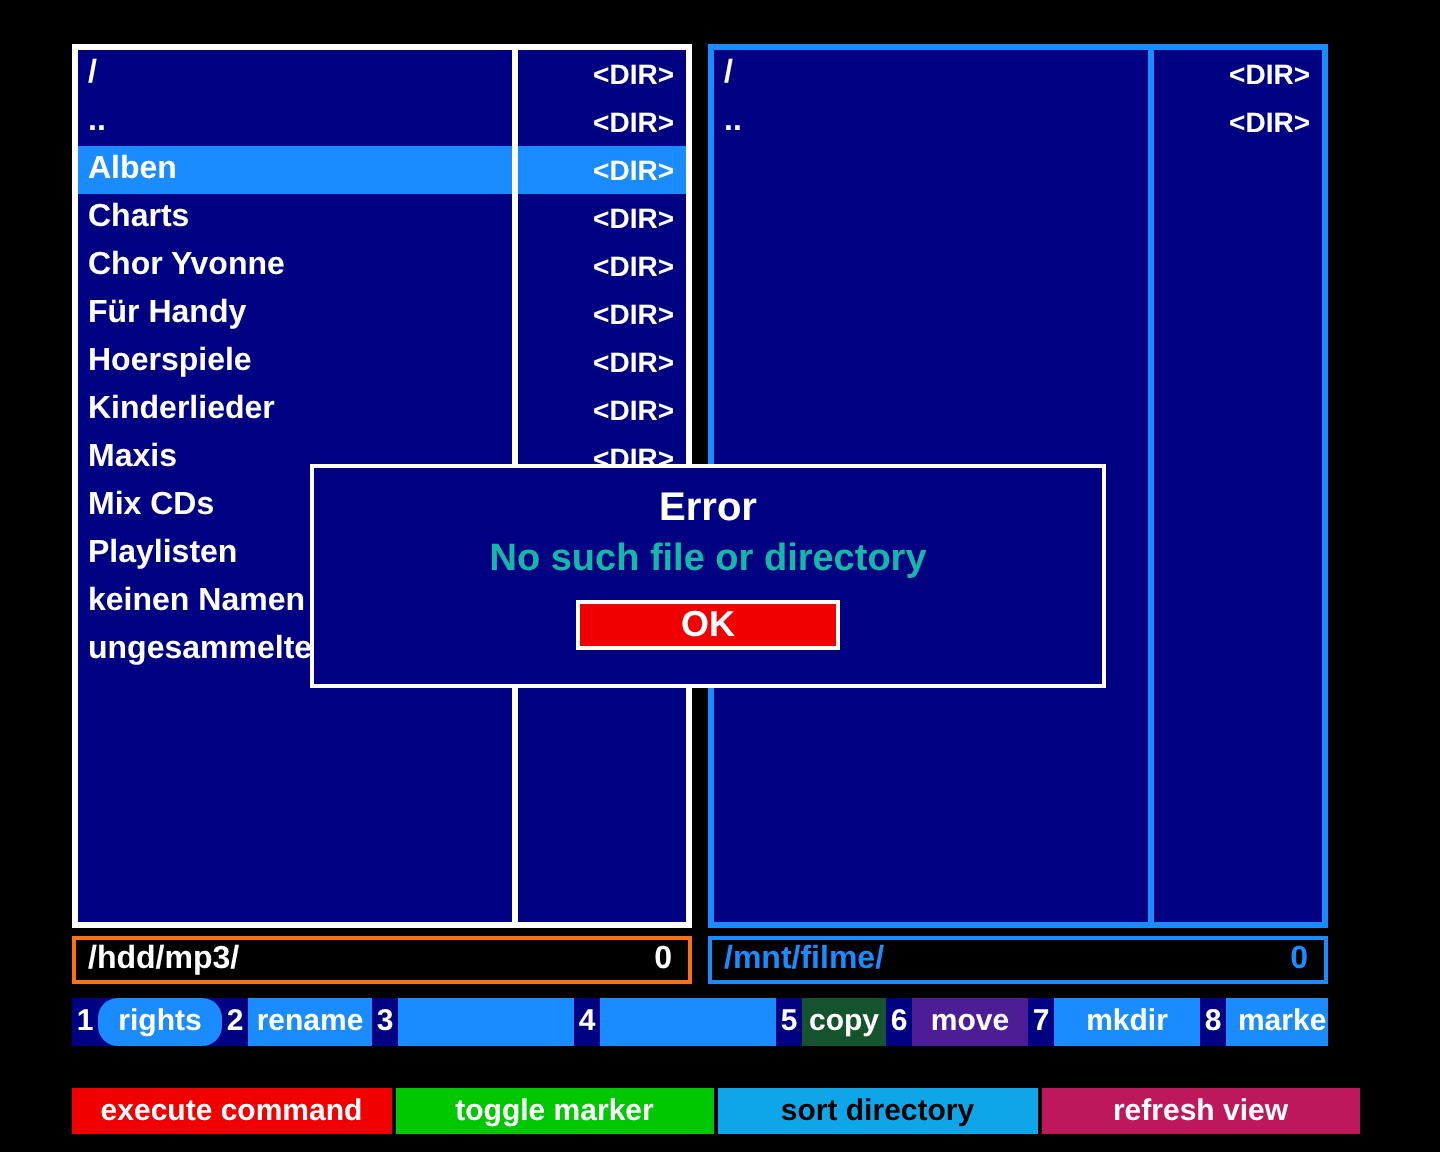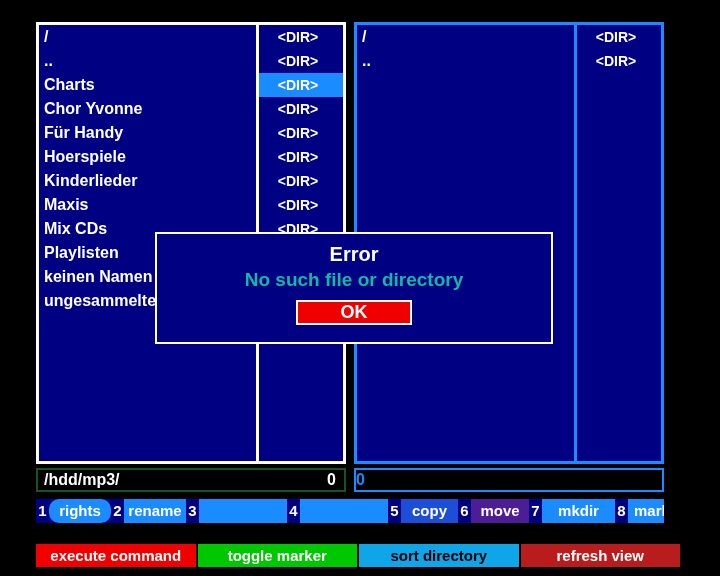--- a/index.html
+++ b/index.html
@@ -53,30 +53,30 @@
     height: 24px;
     line-height: 24px;
     font-size: 16px;
     font-weight: bold;
     color: #ffffff;
     white-space: nowrap;
     overflow: hidden;
     letter-spacing: 0px;
   }
   .row.name  { padding-left: 5px; text-align: left; }
-  .row.size  { padding-right: 6px; text-align: center; font-size: 14px; }
+  .row.size  { padding-right: 6px; text-align: right; font-size: 14px; }
   .row.sel   { background: #1a8cff; color: #ffffff; }
 
   
   .pathbar {
     position: absolute;
     top: 468px;
     height: 24px;
     background: #000000;
-    border: 2px solid #14532d;
+    border: 2px solid #f97316;
     display: flex;
     align-items: center;
     font-size: 16px;
     font-weight: bold;
     color: #ffffff;
   }
   .pathbar.inactive { border-color: #1a8cff; color: #1a8cff; }
   #path-left  { left: 36px;  width: 310px; }
   #path-right { left: 354px; width: 310px; }
   .pathbar .p-text  { padding-left: 6px; flex: 1 1 auto; white-space: nowrap; overflow: hidden; }
@@ -150,41 +150,42 @@
   }
   #dialog .dlg-msg {
     margin-top: 2px;
     font-size: 19px;
     font-weight: bold;
     color: #14b8a6;
     line-height: 24px;
   }
   #dialog .dlg-btn {
     margin: 8px auto 0 auto;
-    width: 116px; height: 25px;
+    width: 132px; height: 25px;
     background: #f00000;
     border: 2px solid #ffffff;
     color: #ffffff;
     font-size: 18px;
     font-weight: bold;
     line-height: 21px;
     text-align: center;
     cursor: pointer;
   }
 </style>
 </head>
 <body>
 
 <div id="screen">
 
   <div class="panel" id="panel-left">
     <div class="col-names">
       <div class="rows" id="left-names">
           <div class="row name">/</div>
           <div class="row name">..</div>
+          <div class="row name sel">Alben</div>
           <div class="row name">Charts</div>
           <div class="row name">Chor Yvonne</div>
           <div class="row name">Für Handy</div>
           <div class="row name">Hoerspiele</div>
           <div class="row name">Kinderlieder</div>
           <div class="row name">Maxis</div>
           <div class="row name">Mix CDs</div>
           <div class="row name">Playlisten</div>
           <div class="row name">keinen Namen</div>
           <div class="row name">ungesammelte Titel</div>
@@ -224,47 +225,48 @@
           <div class="row size">&lt;DIR&gt;</div>
         </div>
     </div>
   </div>
 
   <div class="pathbar" id="path-left">
     <span class="p-text">/hdd/mp3/</span>
     <span class="p-count">0</span>
   </div>
   <div class="pathbar inactive" id="path-right">
+    <span class="p-text">/mnt/filme/</span>
     <span class="p-count">0</span>
   </div>
 
   <div id="keybar">
       <div class="key-num">1</div>
       <div class="key-lbl" style="background: rgb(26, 140, 255); width: 62px; border-radius: 10px;">rights</div>
       <div class="key-num">2</div>
       <div class="key-lbl" style="background: rgb(26, 140, 255); width: 62px;">rename</div>
       <div class="key-num">3</div>
       <div class="key-lbl" style="background: rgb(26, 140, 255); width: 88px;"></div>
       <div class="key-num">4</div>
       <div class="key-lbl" style="background: rgb(26, 140, 255); width: 88px;"></div>
       <div class="key-num">5</div>
-      <div class="key-lbl" style="background: #1d4ed8; width: 57px;">copy</div>
+      <div class="key-lbl" style="background: #14532d; width: 42px;">copy</div>
       <div class="key-num">6</div>
       <div class="key-lbl" style="background: #4c1d95; width: 58px;">move</div>
       <div class="key-num">7</div>
       <div class="key-lbl" style="background: rgb(26, 140, 255); width: 73px;">mkdir</div>
       <div class="key-num">8</div>
       <div class="key-lbl" style="background: rgb(26, 140, 255); width: 62px;">marker</div>
     </div>
 
   <div id="cmdbar">
       <div class="cmd" style="background: rgb(240, 0, 0); color: rgb(255, 255, 255);">execute command</div>
       <div class="cmd" style="background: rgb(0, 200, 0); color: rgb(255, 255, 255);">toggle marker</div>
       <div class="cmd" style="background: #0ea5e9; color: rgb(0, 0, 0);">sort directory</div>
-      <div class="cmd" style="background: #b91c1c; color: rgb(255, 255, 255);">refresh view</div>
+      <div class="cmd" style="background: #be185d; color: rgb(255, 255, 255);">refresh view</div>
     </div>
 
   <div id="dialog">
     <div class="dlg-title">Error</div>
     <div class="dlg-msg">No such file or directory</div>
     <div class="dlg-btn">OK</div>
   </div>
 
 </div>
 

